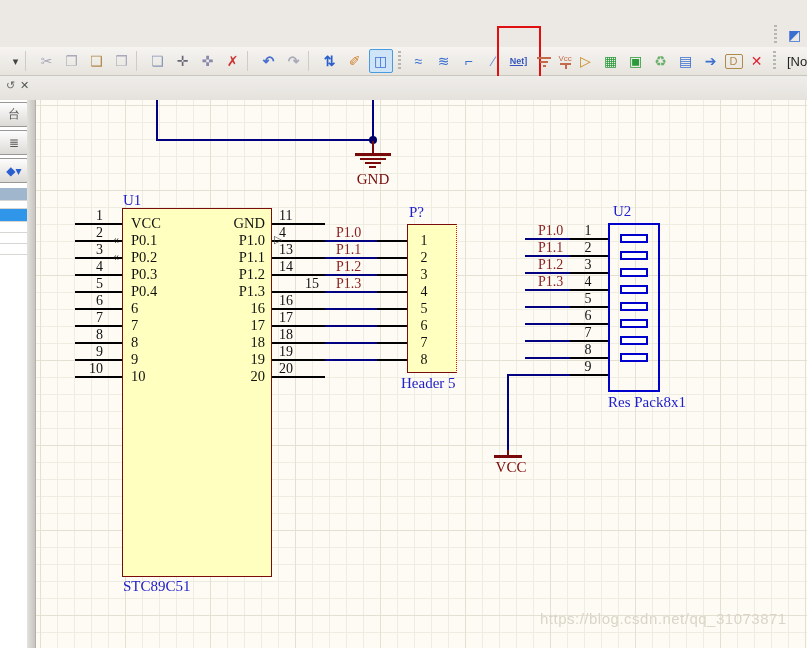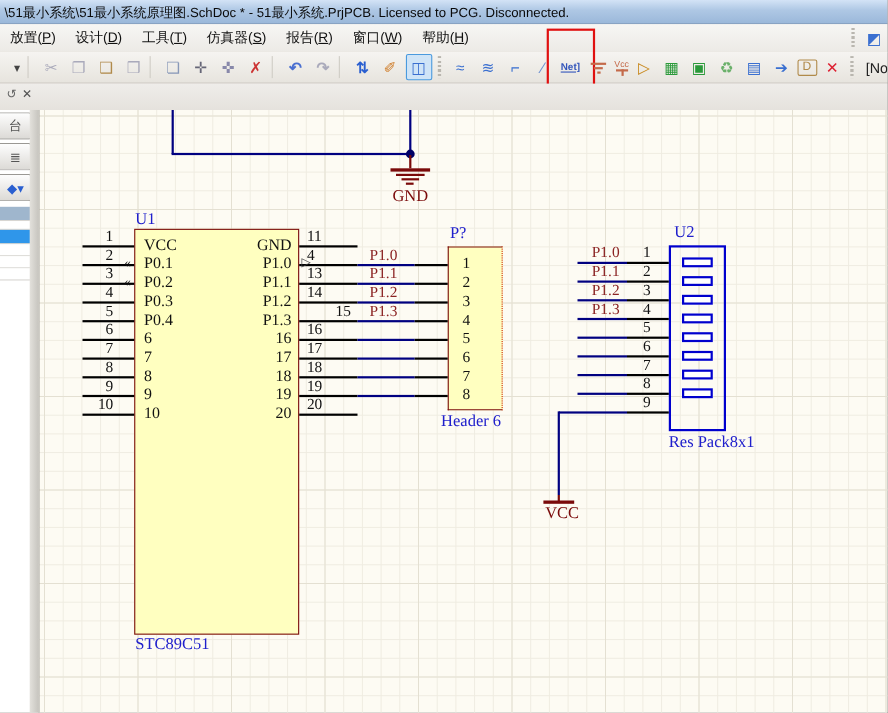--- a/index.html
+++ b/index.html
@@ -65,25 +65,21 @@
   #hdrbody{border-right:1.5px dotted #cc2200;}
   #u2body{border:2px solid #0000cd;box-sizing:border-box;}
   .res{background:#fff;border:2px solid #0000cd;box-sizing:border-box;}
   #watermark{font-size:15px;color:#d9d5c8;letter-spacing:.5px;}
 </style>
 </head>
 <body>
 
 <div id="app">
 
-  <div id="titlebar" class="abs">
-    <span>\51最小系统\51最小系统原理图.SchDoc * - 51最小系统.PrjPCB. Licensed to PCG. Disconnected.</span>
-  </div>
-
-  <div id="menubar" class="abs"><span class="menu-item">放置(<u>P</u>)</span><span class="menu-item">设计(<u>D</u>)</span><span class="menu-item">工具(<u>T</u>)</span><span class="menu-item">仿真器(<u>S</u>)</span><span class="menu-item">报告(<u>R</u>)</span><span class="menu-item">窗口(<u>W</u>)</span><span class="menu-item">帮助(<u>H</u>)</span></div>
+
   <div id="menubar-right" class="abs" style="display:flex;align-items:center;">
     <span class="grip"></span>
     <span class="ic" style="color:#3a6fd0;">◩</span>
   </div>
 
   <div id="toolbar" class="abs">
     <span class="ic sm" style="width:12px;color:#444;">▾</span>
     <span class="sep"></span>
     <span class="ic" style="color:#aab;">✂</span>
     <span class="ic" style="color:#aab;">❐</span>
@@ -156,21 +152,21 @@
     <div id="splitter" class="abs"></div>
   </div>
 
   <div id="canvas" class="abs">
 
     <div class="abs desg" style="left:88px;top:93px;">U1</div>
     <div class="abs desg" style="left:88px;top:479px;">STC89C51</div>
     <div id="u1body" class="abs" style="left:87px;top:108px;width:150px;height:369px;"></div>
 
     <div class="abs desg" style="left:374px;top:105px;">P?</div>
-    <div class="abs desg" style="left:366px;top:276px;">Header 6</div>
+    <div class="abs desg" style="left:366px;top:276px;">Header 5</div>
     <div id="hdrbody" class="abs" style="left:372px;top:124px;width:50px;height:149px;"></div>
 
     <div class="abs desg" style="left:578px;top:104px;">U2</div>
     <div class="abs desg" style="left:573px;top:295px;">Res Pack8x1</div>
     <div id="u2body" class="abs" style="left:573px;top:123px;width:52px;height:169px;"></div>
 
     <div class="abs wire" style="left:121px;top:0;width:2px;height:40px;"></div>
     <div class="abs wire" style="left:121px;top:39px;width:218px;height:2px;"></div>
     <div class="abs wire" style="left:337px;top:0;width:2px;height:41px;"></div>
     <div class="abs" style="left:334px;top:36px;width:8px;height:8px;border-radius:50%;background:#000066;"></div>
@@ -179,20 +175,21 @@
     <div class="abs redbar" style="left:325px;top:58px;width:26px;height:2px;"></div>
     <div class="abs redbar" style="left:330px;top:62px;width:16px;height:2px;"></div>
     <div class="abs redbar" style="left:334px;top:66px;width:7px;height:2px;"></div>
     <div class="abs pwr" style="left:313px;top:72px;width:50px;text-align:center;">GND</div>
 
     <div class="abs wire" style="left:472px;top:274px;width:2px;height:76px;"></div>
     <div class="abs redbar" style="left:472px;top:350px;width:2px;height:6px;"></div>
     <div class="abs redbar" style="left:459px;top:355px;width:28px;height:3px;"></div>
     <div class="abs pwr" style="left:450px;top:360px;width:52px;text-align:center;">VCC</div>
 
+    <div id="watermark" class="abs" style="left:505px;top:510px;">https://blog.csdn.net/qq_31073871</div>
   <div class="pinl" style="position: absolute; left: 40px; top: 123px; width: 47px; height: 2px;"></div>
       <div class="num" style="position: absolute; left: 28px; top: 108px; width: 40px; text-align: right;">1</div>
       <div class="plbl" style="position: absolute; left: 96px; top: 115px;">VCC</div>
       <div class="pinl" style="position: absolute; left: 40px; top: 140px; width: 47px; height: 2px;"></div>
       <div class="num" style="position: absolute; left: 28px; top: 125px; width: 40px; text-align: right;">2</div>
       <div class="plbl" style="position: absolute; left: 96px; top: 132px;">P0.1</div>
       <div class="num" style="position: absolute; left: 78px; top: 132px; font-size: 12px;">«</div>
       <div class="pinl" style="position: absolute; left: 40px; top: 157px; width: 47px; height: 2px;"></div>
       <div class="num" style="position: absolute; left: 28px; top: 142px; width: 40px; text-align: right;">3</div>
       <div class="plbl" style="position: absolute; left: 96px; top: 149px;">P0.2</div>

